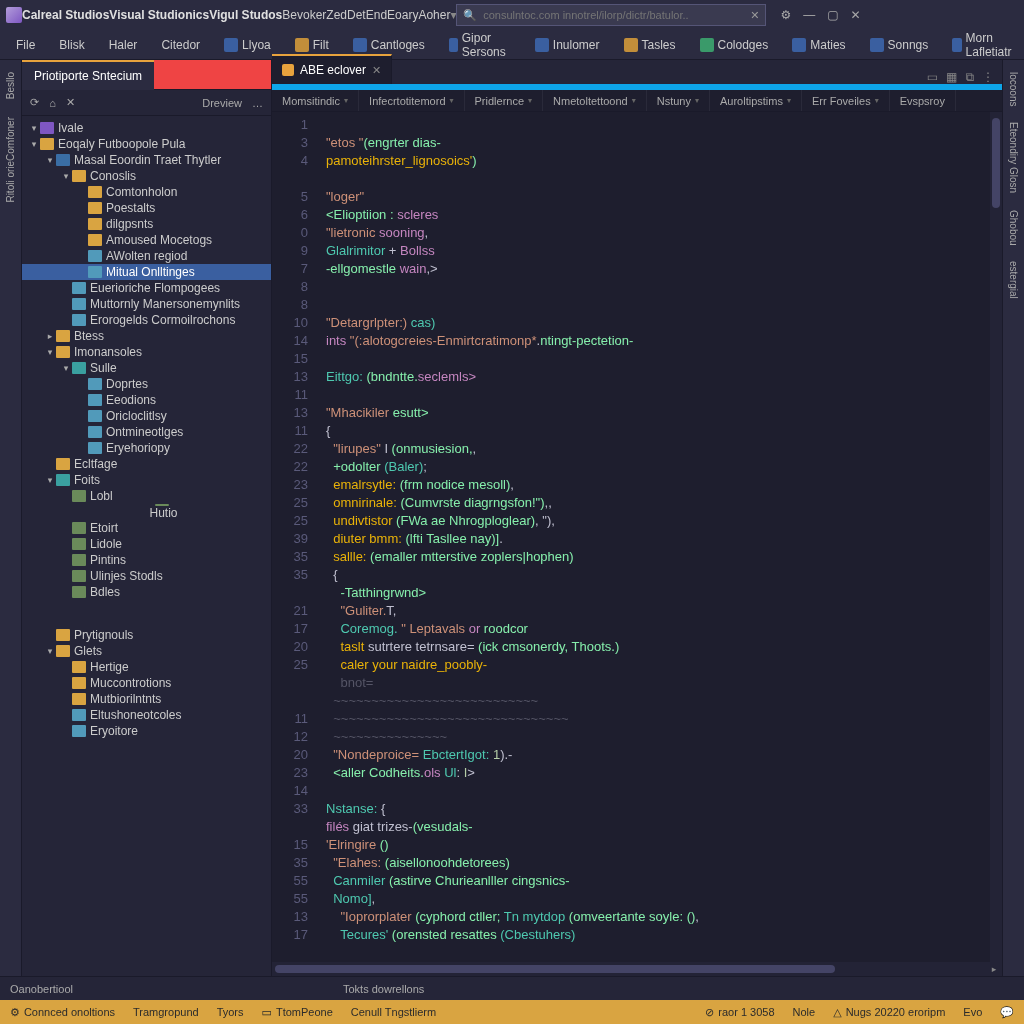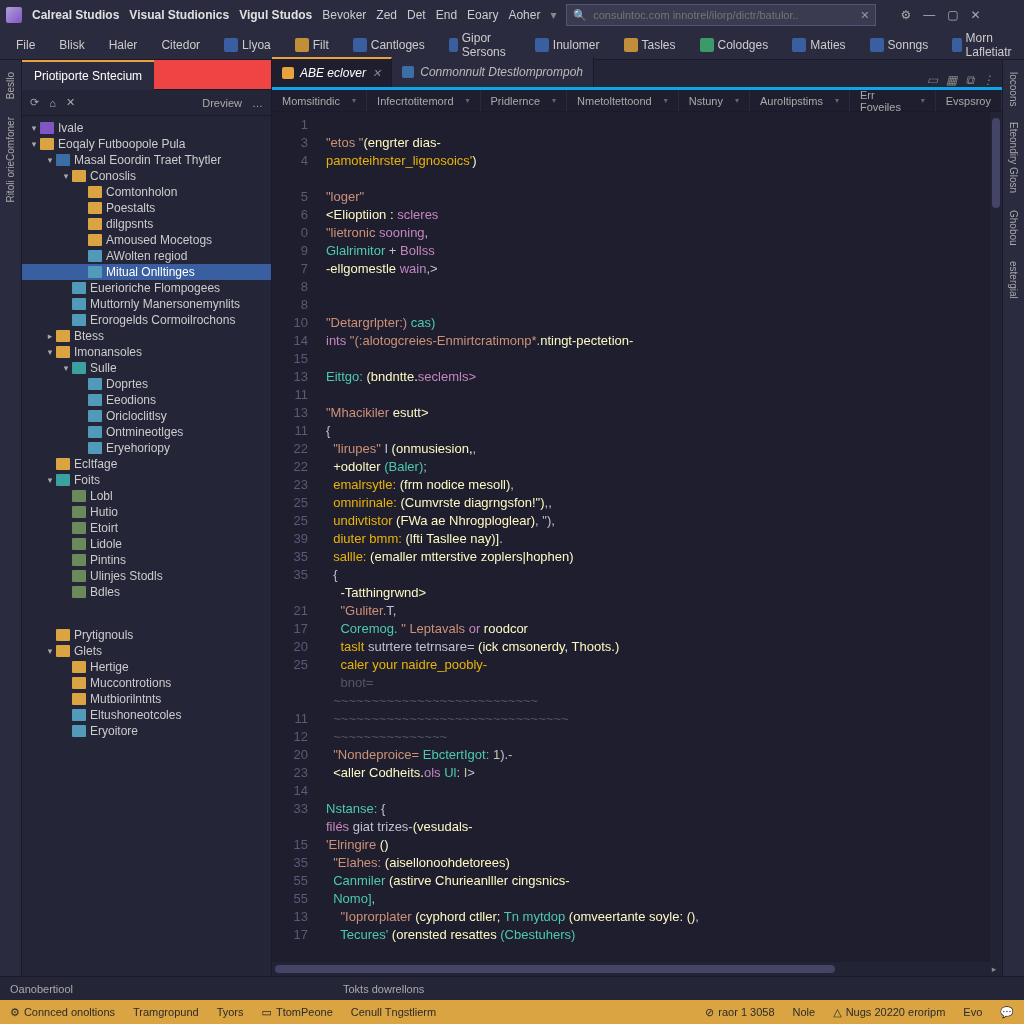--- a/index.html
+++ b/index.html
@@ -1,17 +1,17 @@
 <!DOCTYPE html>
 <html><head>
 <meta charset="utf-8">
 <style>
 * { margin: 0; padding: 0; box-sizing: border-box; font-family: "Segoe UI", sans-serif; }
 html, body { width: 1024px; height: 1024px; overflow: hidden; background: #1e1e2e; color: #cccccc; font-size: 12px; }
-.titlebar { height: 30px; background: #2b2b40; display: flex; align-items: center; padding: 0 6px; gap: 10px; }
+.titlebar { height: 30px; background: #2b2b40; display: flex; align-items: center; padding: 0 6px; }
 .titlebar .logo { width: 16px; height: 16px; background: linear-gradient(135deg,#b39ddb,#7e57c2); border-radius: 2px; }
 .titlebar .title-text { font-weight: 600; color: #e0e0e0; font-size: 12px; }
 .titlebar .search { width: 310px; height: 22px; background: #3a3a50; border: 1px solid #555577; display: flex; align-items: center; padding: 0 6px; gap: 6px; }
 .titlebar .search input { flex: 1; background: transparent; border: none; color: #999; font-size: 11px; outline: none; }
 .titlebar .search-icon { color: #999; font-size: 11px; }
 .titlebar .close-x { color: #999; font-size: 11px; cursor: pointer; }
 .titlebar .winbtns { display: flex; gap: 12px; margin-left: 14px; }
 .titlebar .winbtns span { color: #aaa; font-size: 12px; cursor: pointer; }
 
 .menubar { height: 30px; background: #2b2b40; display: flex; align-items: center; padding: 0 6px; gap: 4px; border-bottom: 1px solid #1a1a2a; }
@@ -37,48 +37,48 @@
 .tree-row .arrow { width: 12px; text-align: center; color: #aaa; font-size: 9px; }
 .tree-row .ico { width: 14px; height: 12px; margin-right: 4px; border-radius: 1px; }
 .ico.folder { background: #d9a441; }
 .ico.folderb { background: #3a6ea5; }
 .ico.sln { background: #7e57c2; }
 .ico.cs { background: #519aba; }
 .ico.file { background: #6a8a5a; }
 .ico.teal { background: #3aa0a0; }
 
 .editor { flex: 1; display: flex; flex-direction: column; background: #1e1e2e; position: relative; }
-.tabstrip { height: 30px; background: #252538; display: flex; align-items: flex-end; border-bottom: 3px solid #0ea5e9; font-style: italic; }
+.tabstrip { height: 30px; background: #252538; display: flex; align-items: flex-end; border-bottom: 6px solid #0ea5e9; }
 .etab { height: 30px; padding: 0 10px; display: flex; align-items: center; gap: 6px; font-size: 12px; color: #bbb; background: #2b2b40; border-right: 1px solid #1a1a2a; cursor: pointer; }
 .etab.active { background: #1e1e2e; border-top: 2px solid #e8a33d; color: #fff; }
 .etab .tico { width: 12px; height: 12px; background: #e8a33d; border-radius: 2px; }
 .etab .tico.b { background: #3a6ea5; }
 .etab .tx { color: #888; font-size: 11px; cursor: pointer; }
 .tabstrip .ticons { margin-left: auto; display: flex; gap: 8px; padding: 0 8px; color: #888; font-size: 12px; }
 .tabstrip .ticons span { cursor: pointer; }
 
 .crumbs { height: 24px; display: flex; align-items: center; padding: 0 10px; gap: 14px; font-size: 11px; color: #aaa; border-bottom: 1px solid #1a1a2a; background: #232336; }
 .crumbs .ci { cursor: pointer; }
 .crumbs .ci.active { color: #d9a441; font-weight: 600; }
 
 .navbar { height: 22px; display: flex; align-items: center; font-size: 11px; color: #aaa; background: #1e1e2e; border-bottom: 1px solid #1a1a2a; }
-.navbar .ni { padding: 0 10px; border-right: 1px solid #2a2a3a; height: 100%; display: flex; align-items: center; cursor: pointer; gap: 12px; }
+.navbar .ni { padding: 0 10px; border-right: 1px solid #2a2a3a; height: 100%; display: flex; align-items: center; cursor: pointer; gap: 4px; }
 .navbar .ni .chev { font-size: 8px; color: #666; }
 
 .code-area { flex: 1; display: flex; overflow: hidden; font-family: Consolas, monospace; font-size: 13px; position: relative; }
 .gutter { width: 44px; background: #1e1e2e; color: #5a5a7a; text-align: right; padding: 4px 8px 4px 0; line-height: 18px; user-select: none; }
 .gutter div { height: 18px; }
 .code { flex: 1; padding: 4px 0 4px 10px; line-height: 18px; white-space: pre; overflow: hidden; color: #c0c0d0; }
 .code .ln { height: 18px; }
 .tok-k { color: #c586c0; }
 .tok-s { color: #ce9178; }
 .tok-t { color: #4ec9b0; }
 .tok-f { color: #eab308; }
 .tok-n { color: #b5cea8; }
-.tok-p { color: #fef9c3; }
+.tok-p { color: #86efac; }
 .tok-d { color: #555566; }
 .scrolly { position: absolute; right: 0; top: 0; bottom: 0; width: 12px; background: #232336; }
 .scrolly .thumb { position: absolute; left: 2px; right: 2px; top: 6px; height: 90px; background: #444466; border-radius: 4px; }
 .scrollx { height: 14px; background: #232336; display: flex; }
 .scrollx .thumbx { height: 8px; margin: 3px; width: 560px; background: #444466; border-radius: 4px; }
 .scrollx .endbtn { width: 16px; color: #888; text-align: center; font-size: 9px; line-height: 14px; margin-left: auto; }
 
 .rstrip { width: 22px; background: #2b2b40; border-left: 1px solid #1a1a2a; display: flex; flex-direction: column; align-items: center; padding-top: 6px; gap: 4px; }
 .rstrip .vlabel { writing-mode: vertical-rl; font-size: 10px; color: #aaa; padding: 6px 0; cursor: pointer; }
 
@@ -298,21 +298,21 @@
         <div class="tree-row" style="padding-left: 22px;">
           <span class="arrow">▾</span>
           <span class="ico teal"></span>
           <span>Foits</span>
         </div>
         <div class="tree-row" style="padding-left: 38px;">
           <span class="arrow"></span>
           <span class="ico file"></span>
           <span>Lobl</span>
         </div>
-        <div class="tree-row" style="padding-left: 38px;">
+        <div class="tree-row" style="padding-left: 38px; flex-direction: column;">
           <span class="arrow"></span>
           <span class="ico file"></span>
           <span>Hutio</span>
         </div>
         <div class="tree-row" style="padding-left: 38px;">
           <span class="arrow"></span>
           <span class="ico file"></span>
           <span>Etoirt</span>
         </div>
         <div class="tree-row" style="padding-left: 38px;">
@@ -372,24 +372,20 @@
         </div>
       </div>
   </div>
 
   <div class="editor">
     <div class="tabstrip">
       <div class="etab active">
         <span class="tico"></span>
         <span>ABE eclover</span>
         <span class="tx">✕</span>
-      </div>
-      <div class="etab">
-        <span class="tico b"></span>
-        <span>Conmonnult Dtestlomprompoh</span>
       </div>
       <div class="ticons">
         <span>▭</span>
         <span>▦</span>
         <span>⧉</span>
         <span>⋮</span>
       </div>
     </div>
     <div class="navbar">
       <span class="ni">

